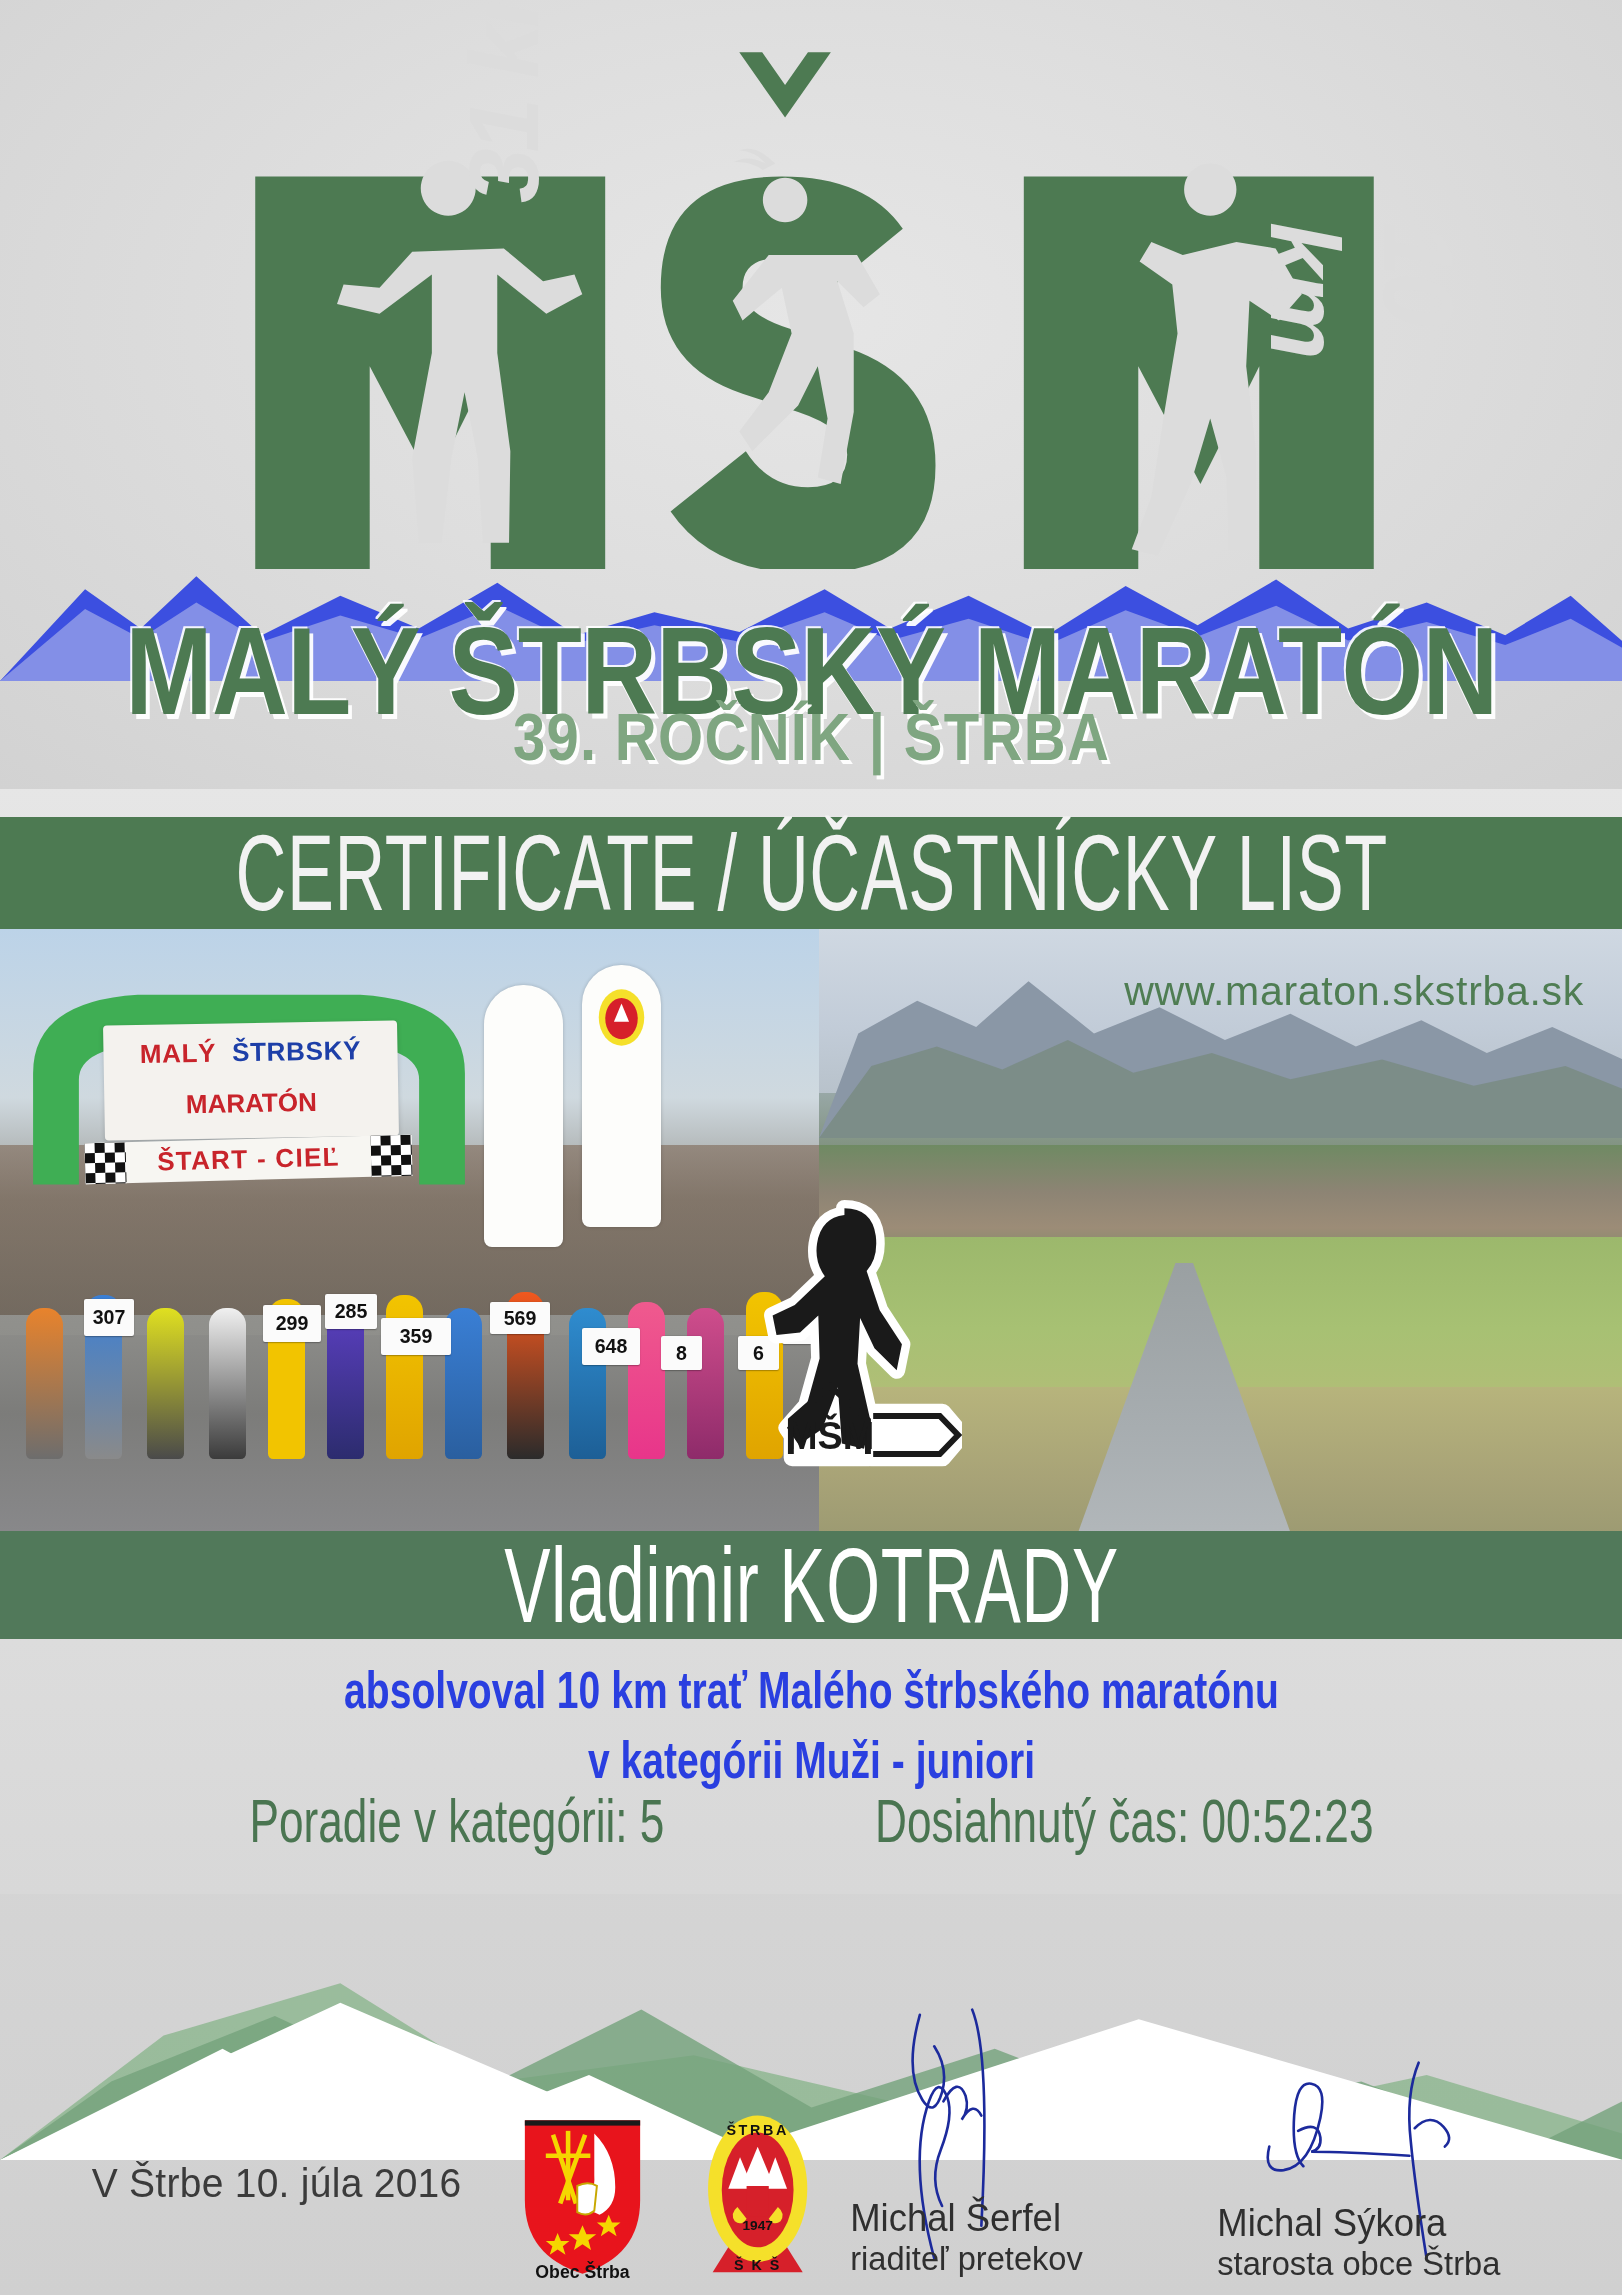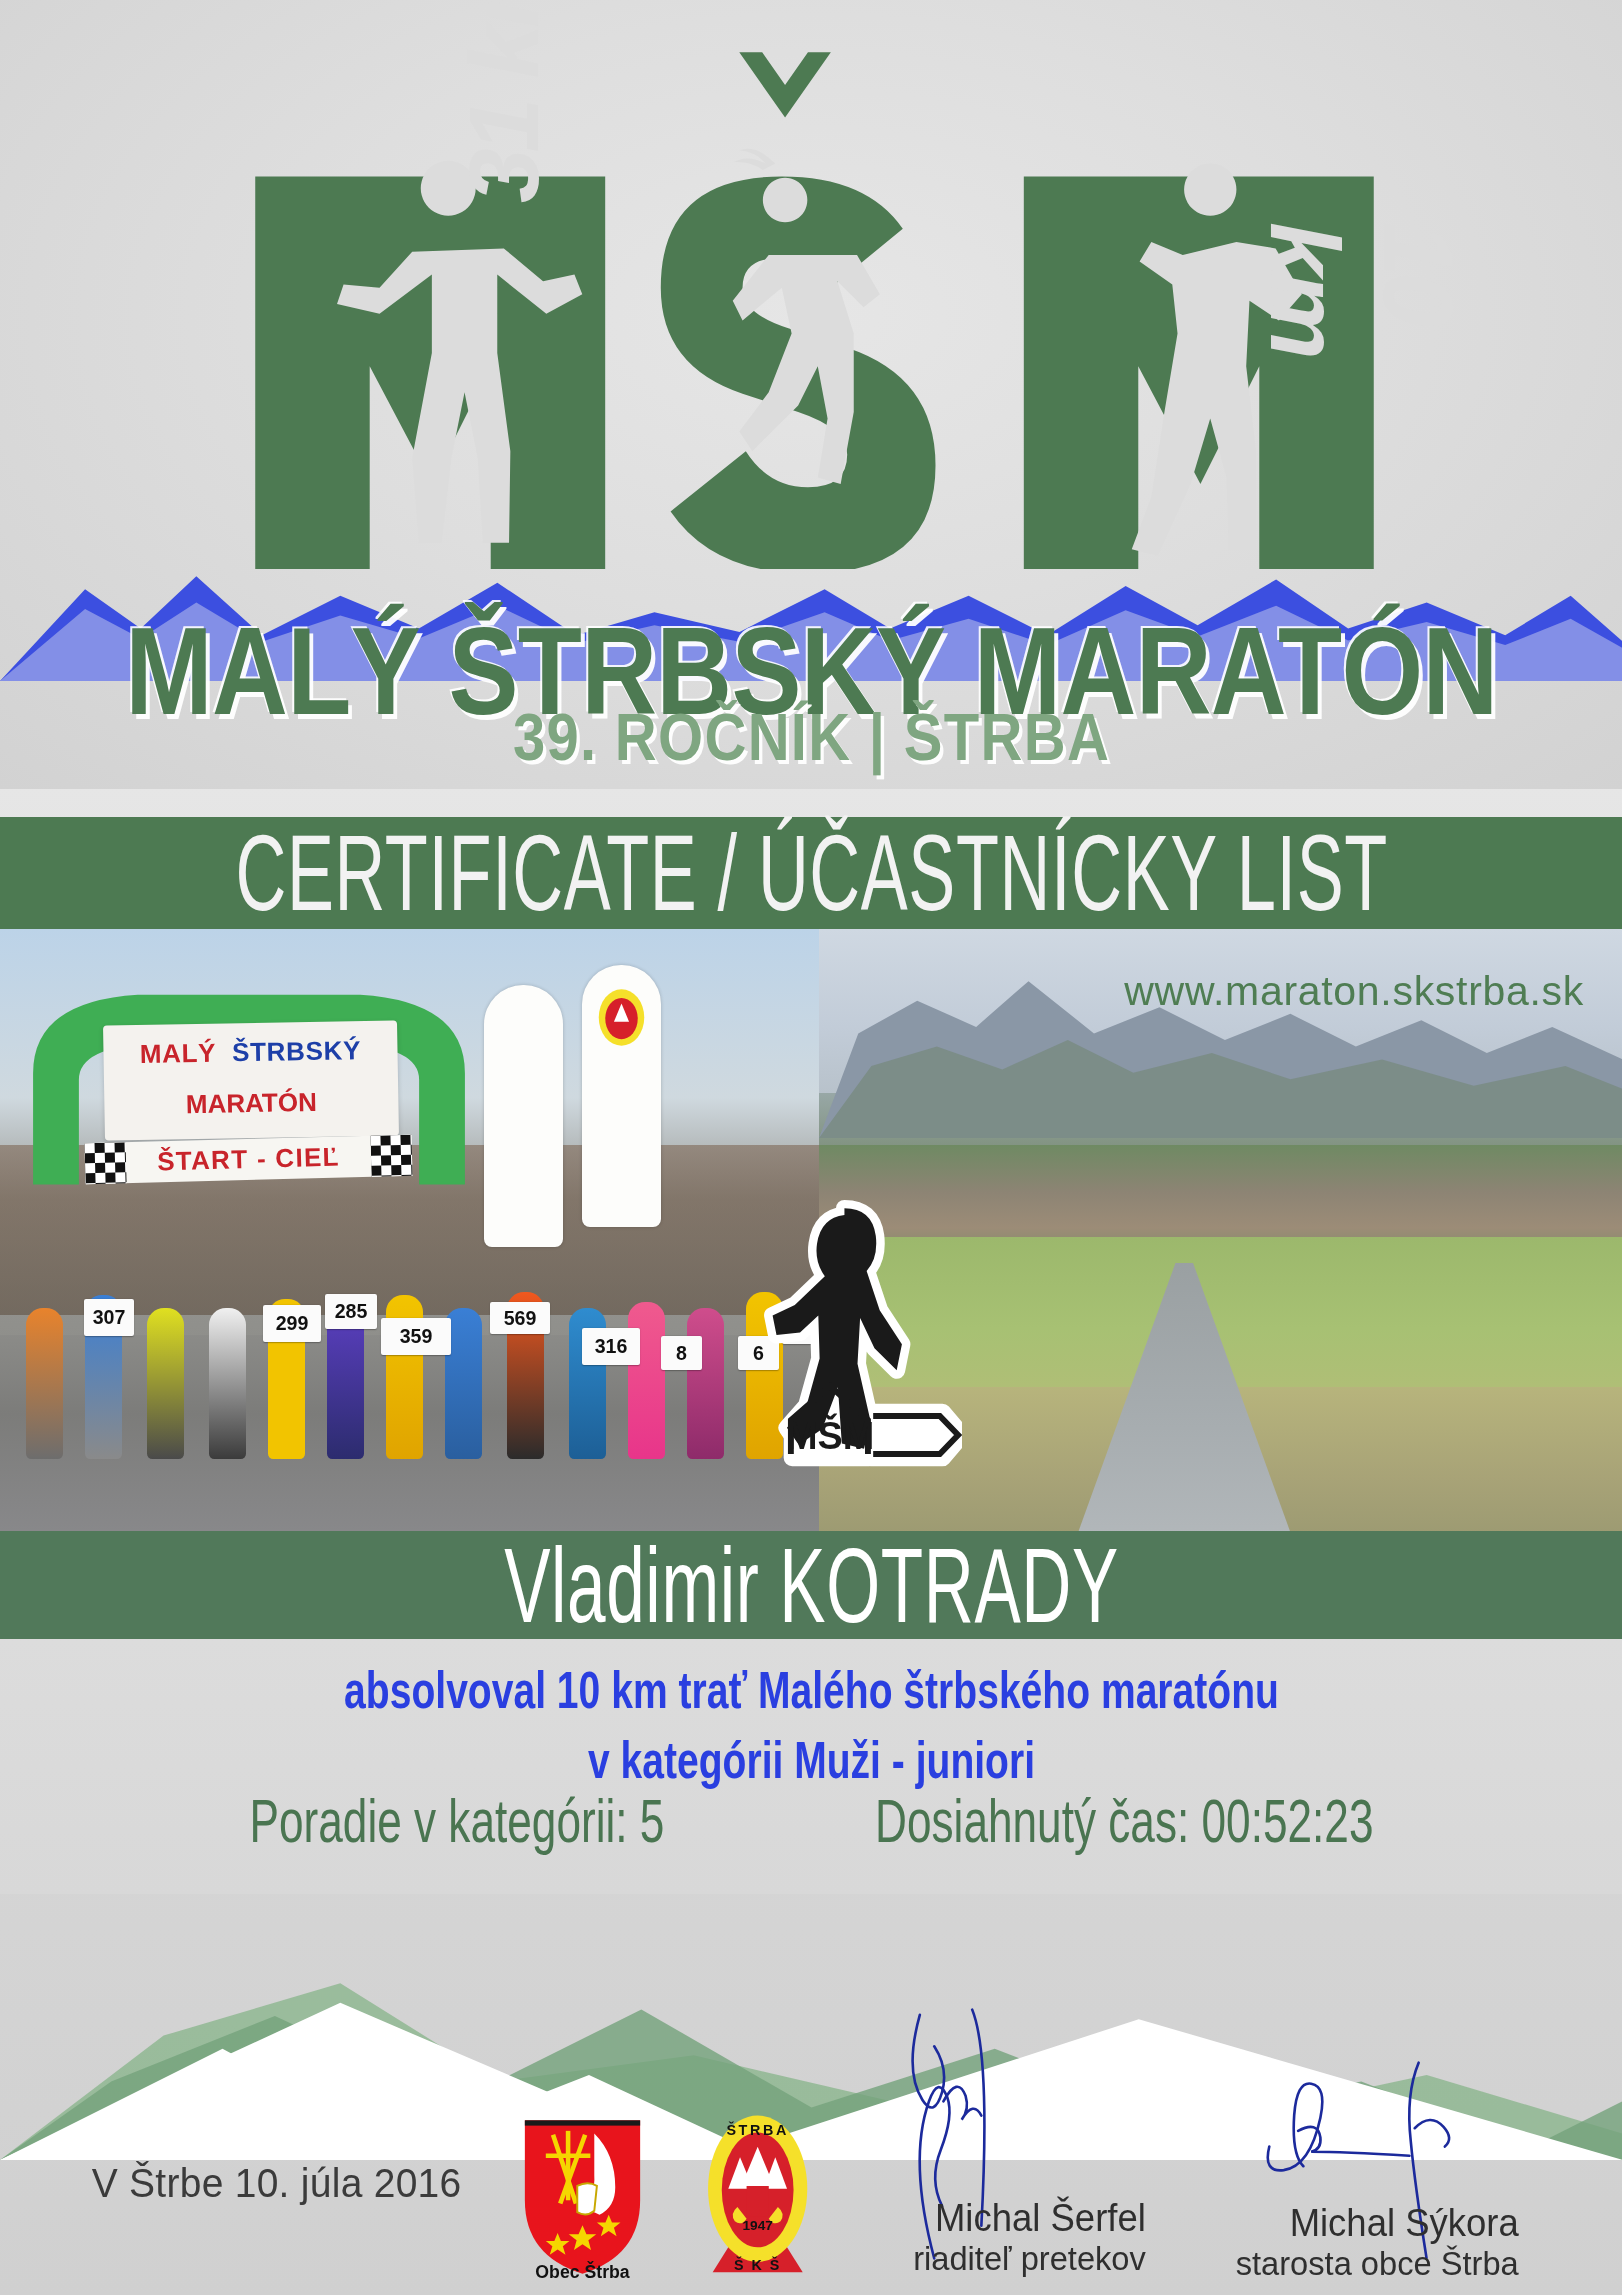--- a/index.html
+++ b/index.html
@@ -118,21 +118,21 @@
 
   
   .bottom-mtn{position:absolute;left:0;top:1885px;width:1623px;height:275px;}
 
   
   .footer{position:absolute;left:0;top:2055px;width:1623px;height:241px;}
   .date{position:absolute;left:82px;top:105px;font-size:41px;color:#3b3b3b;
     letter-spacing:0.3px;transform:scaleX(.95);}
   .crest1{position:absolute;left:517px;top:60px;width:131px;height:164px;}
   .crest2{position:absolute;left:694px;top:54px;width:128px;height:171px;}
-  .sig{position:absolute;text-align:right;}
+  .sig{position:absolute;text-align:left;}
   .sig .who{font-size:38px;color:#2f2f2f;line-height:1.05;transform:scaleX(.96);}
   .sig .role{font-size:34px;color:#2f2f2f;transform:scaleX(.96);}
   .sig1{left:844px;top:144px;width:308px;}
   .sig2{left:1211px;top:149px;width:314px;}
   .sigmark{position:absolute;}
 </style>
 </head>
 <body>
 
 <div class="page">
@@ -238,21 +238,21 @@
         <div class="runner" style="left:569px;background:linear-gradient(180deg,#2f8ccf,#1d5f96);"></div>
         <div class="runner" style="left:628px;background:linear-gradient(180deg,#ef5a8e,#e8358a);height:157px;"></div>
         <div class="runner" style="left:687px;background:linear-gradient(180deg,#cf4d8c,#8e2b6a);"></div>
         <div class="runner" style="left:746px;background:linear-gradient(180deg,#f2c400,#e0a400);height:167px;"></div>
 
         <div class="bib" style="left:84px;top:115px;width:50px;height:37px;">307</div>
         <div class="bib" style="left:263px;top:121px;width:58px;height:37px;">299</div>
         <div class="bib" style="left:325px;top:110px;width:52px;height:35px;">285</div>
         <div class="bib" style="left:381px;top:134px;width:70px;height:37px;">359</div>
         <div class="bib" style="left:490px;top:118px;width:60px;height:32px;">569</div>
-        <div class="bib" style="left:582px;top:144px;width:58px;height:37px;">316</div>
+        <div class="bib" style="left:582px;top:144px;width:58px;height:37px;">648</div>
         <div class="bib" style="left:661px;top:152px;width:41px;height:34px;">8</div>
         <div class="bib" style="left:738px;top:152px;width:41px;height:34px;">6</div>
         <div class="bib" style="left:782px;top:123px;width:58px;height:37px;">360</div>
       </div>
     </div>
 
     <div class="photoR">
       <div class="sky"></div>
       <svg class="mountains-photo" viewBox="0 0 1228 280" preserveAspectRatio="none">
         <polygon points="0,280 60,120 150,70 240,110 320,40 420,120 520,80 620,130 720,90 820,140 920,100 1020,150 1120,110 1228,160 1228,280" fill="#8a97a6"></polygon>

